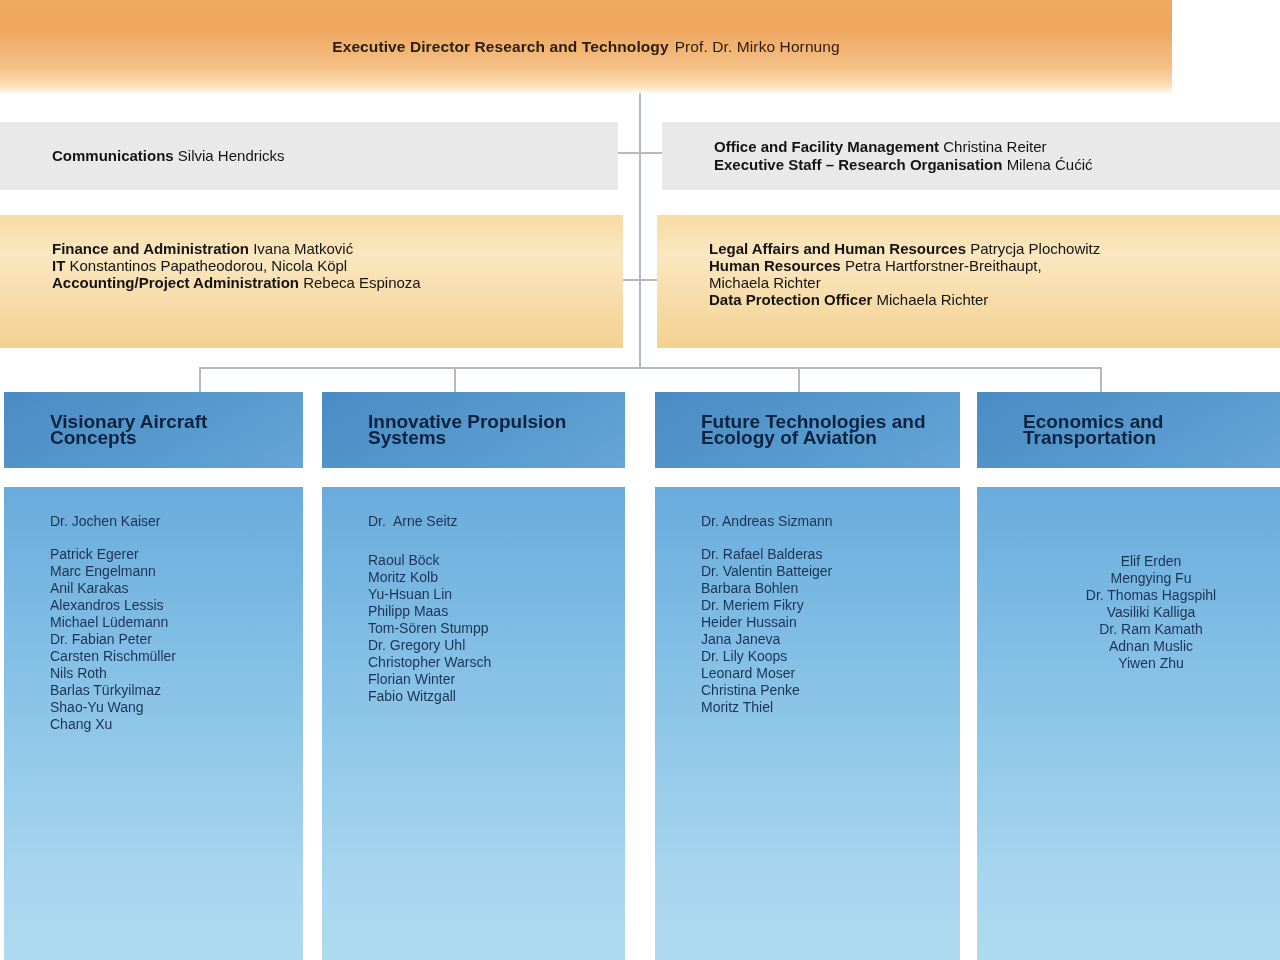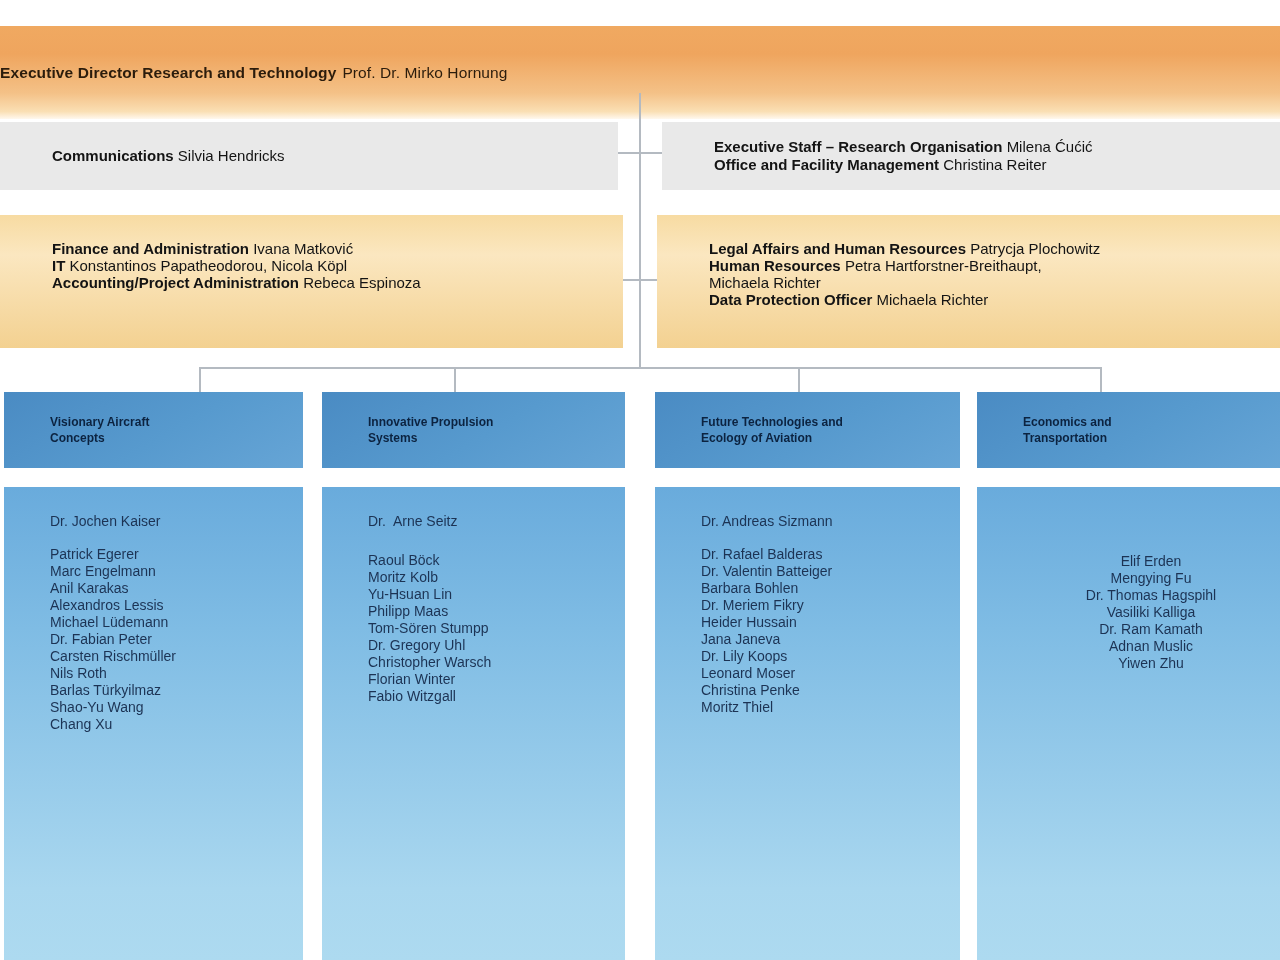--- a/index.html
+++ b/index.html
@@ -8,24 +8,24 @@
     position:relative;
     font-family:"Liberation Sans", sans-serif;
     background:#ffffff;
     overflow:hidden;
     color:#1a1a1a;
   }
   .abs { position:absolute; }
 
   
   .banner {
-    left:0; top:0; width:1280px; height:93px;
+    left:0; top:0; width:1172px; height:93px;
     background:linear-gradient(180deg,#f0a961 0%,#efa55e 30%,#f4c187 72%,#fadfb4 92%,#fff8ee 100%);
-    display:flex; align-items:center; 
-    font-size:15.5px; color:#2b1c0c; letter-spacing:.1px;margin-top:26px;
+    display:flex; align-items:center; justify-content:center;
+    font-size:15.5px; color:#2b1c0c; letter-spacing:.1px;
   }
   .banner .b { font-weight:bold; margin-right:6px; }
 
   
   .line-c { background:#b4bac1; }
 
   
   .graybox {
     background:#e9e9e9;
     display:flex; flex-direction:column; justify-content:center;
@@ -39,21 +39,21 @@
     font-size:15px; line-height:17px; color:#141414;
   }
   .staffline .b { font-weight:bold; }
 
   
   .dept-h {
     top:392px; height:76px;
     background:linear-gradient(150deg,#4a8bc3 0%,#579ace 55%,#66a5d6 100%);
     display:flex; flex-direction:column; justify-content:center;
     padding-left:46px; padding-right:24px;
-    font-size:12px; font-weight:bold; line-height:16.5px; color:#0c2340;
+    font-size:19px; font-weight:bold; line-height:16.5px; color:#0c2340;
   }
   
   .dept-b {
     top:487px; height:473px;
     background:linear-gradient(180deg,#69abdc 0%,#7fbce4 30%,#a9d7ef 85%,#addaf0 100%);
     padding:26px 1px 0 46px;
     font-size:14px; line-height:17px; color:#1c3354;
   }
   .dept-b .head { white-space:pre-wrap; }
   .member { white-space:pre-wrap; }
@@ -82,22 +82,22 @@
 <div class="abs line-c" style="left:199px;top:367px;width:903px;height:2px;"></div>
 <div class="abs line-c" style="left:199px;top:367px;width:2px;height:26px;"></div>
 <div class="abs line-c" style="left:454px;top:367px;width:2px;height:26px;"></div>
 <div class="abs line-c" style="left:798px;top:367px;width:2px;height:26px;"></div>
 <div class="abs line-c" style="left:1100px;top:367px;width:2px;height:26px;"></div>
 
 <div class="abs graybox" style="left:0;top:122px;width:618px;height:68px;">
     <div class="staffline"><span class="b">Communications </span><span>Silvia Hendricks</span></div>
   </div>
 <div class="abs graybox" style="left:662px;top:122px;width:618px;height:68px;">
+    <div class="staffline"><span class="b">Office and Facility Management </span><span>Christina Reiter</span></div>
     <div class="staffline"><span class="b">Executive Staff – Research Organisation </span><span>Milena Ćućić</span></div>
-    <div class="staffline"><span class="b">Office and Facility Management </span><span>Christina Reiter</span></div>
   </div>
 
 <div class="abs yellowbox" style="left:0;top:215px;width:623px;height:133px;">
     <div class="staffline"><span class="b">Finance and Administration </span><span>Ivana Matković</span></div>
     <div class="staffline"><span class="b">IT </span><span>Konstantinos Papatheodorou, Nicola Köpl</span></div>
     <div class="staffline"><span class="b">Accounting/Project Administration </span><span>Rebeca Espinoza</span></div>
   </div>
 <div class="abs yellowbox" style="left:657px;top:215px;width:623px;height:133px;">
     <div class="staffline"><span class="b">Legal Affairs and Human Resources </span><span>Patrycja Plochowitz</span></div>
     <div class="staffline"><span class="b">Human Resources </span><span>Petra Hartforstner-Breithaupt,</span></div>

